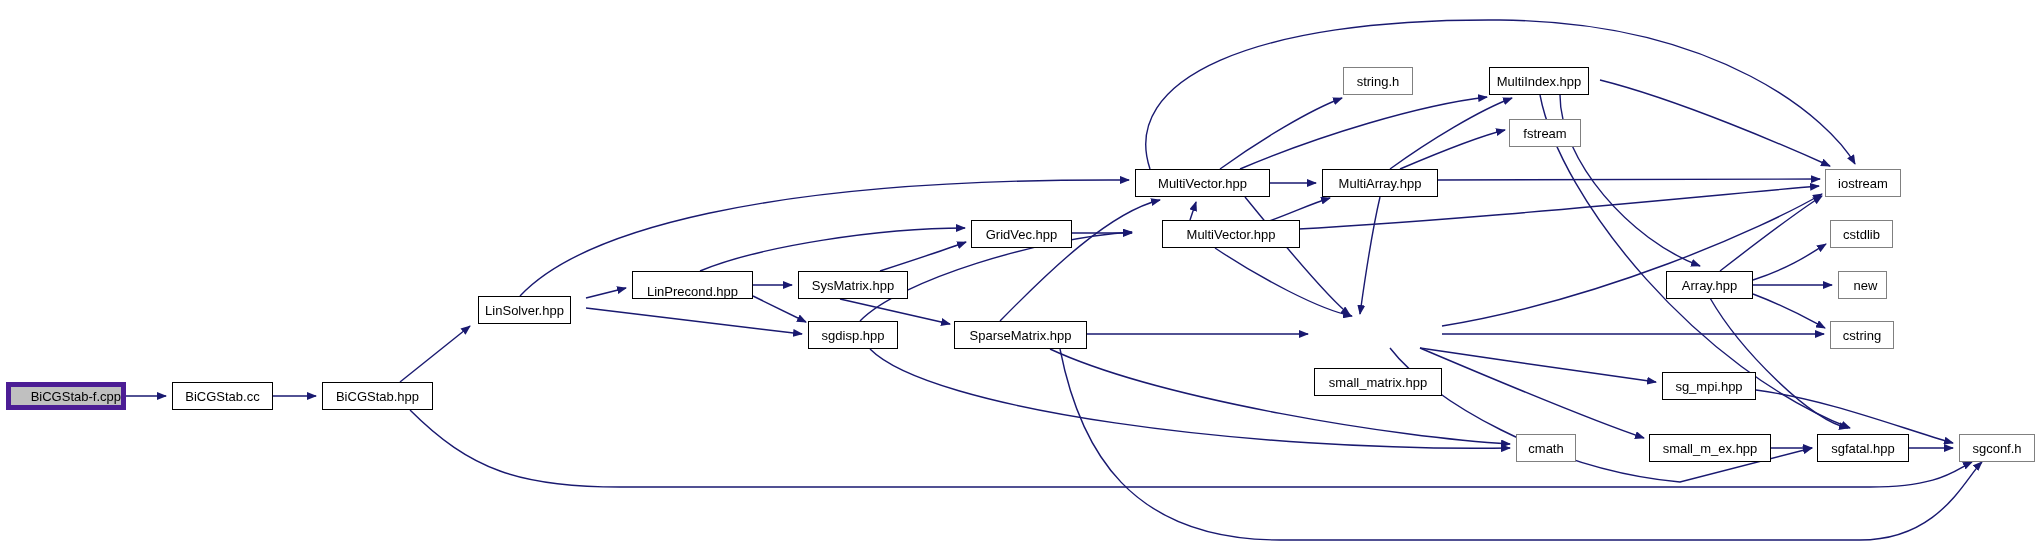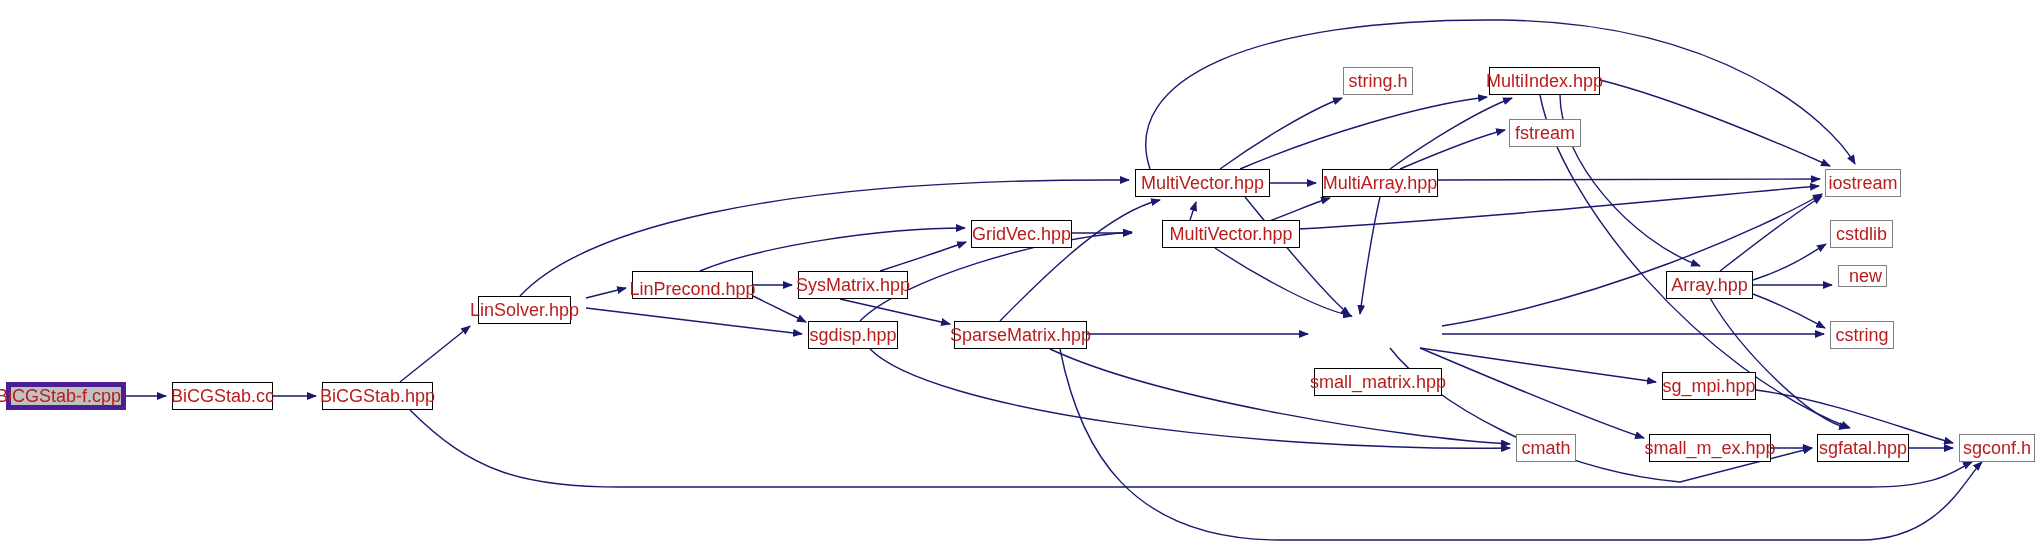--- a/index.html
+++ b/index.html
@@ -2,21 +2,21 @@
 <html><head>
 <meta charset="utf-8">
 <title>Include dependency graph</title>
 <style>
   html,body{margin:0;padding:0;background:#ffffff;}
   #graph{position:relative;width:2035px;height:556px;background:#ffffff;
          font-family:"Liberation Sans","DejaVu Sans",sans-serif;overflow:hidden;}
   #edges{position:absolute;left:0;top:0;width:2035px;height:556px;pointer-events:none;}
   .node{position:absolute;box-sizing:border-box;display:flex;align-items:center;
         justify-content:center;background:#ffffff;border:1px solid #808080;
-        color:#b91c1c;font-size:18px;line-height:1;white-space:nowrap;}
+        color:#000000;font-size:13px;line-height:1;white-space:nowrap;}
   .node.proj{border:1px solid #000000;}
   .node.current{background:#c0c0c0;border:5px solid #4c1d95;justify-content:flex-end;}
   .nlabel{pointer-events:none;}
 </style>
 </head>
 <body>
 
 <div id="graph">
   <svg id="edges" viewBox="0 0 2035 556" preserveAspectRatio="none">
     <defs>
@@ -105,42 +105,42 @@
       </div>
       <div class="node proj" style="left: 1135px; top: 169px; width: 135px; height: 28px;">
         <span class="nlabel">MultiVector.hpp</span>
       </div>
       <div class="node proj" style="left: 1162px; top: 220px; width: 138px; height: 28px;">
         <span class="nlabel">MultiVector.hpp</span>
       </div>
       <div class="node proj" style="left: 1322px; top: 169px; width: 116px; height: 28px;">
         <span class="nlabel">MultiArray.hpp</span>
       </div>
-      <div class="node proj" style="left: 1489px; top: 67px; width: 111px; height: 28px;">
+      <div class="node proj" style="left: 1489px; top: 67px; width: 100px; height: 28px;">
         <span class="nlabel">MultiIndex.hpp</span>
       </div>
       <div class="node sys" style="left: 1343px; top: 67px; width: 70px; height: 28px;">
         <span class="nlabel">string.h</span>
       </div>
       <div class="node sys" style="left: 1509px; top: 119px; width: 72px; height: 28px;">
         <span class="nlabel">fstream</span>
       </div>
       <div class="node proj" style="left: 1314px; top: 320px; width: 128px; height: 28px; margin-top: 48px;">
         <span class="nlabel">small_matrix.hpp</span>
       </div>
       <div class="node proj" style="left: 1666px; top: 271px; width: 87px; height: 28px;">
         <span class="nlabel">Array.hpp</span>
       </div>
       <div class="node sys" style="left: 1825px; top: 169px; width: 76px; height: 28px;">
         <span class="nlabel">iostream</span>
       </div>
       <div class="node sys" style="left: 1830px; top: 220px; width: 63px; height: 28px;">
         <span class="nlabel">cstdlib</span>
       </div>
-      <div class="node sys" style="left: 1838px; top: 265px; width: 49px; height: 22px; padding-left: 6px;">
+      <div class="node sys" style="left: 1838px; top: 271px; width: 49px; height: 28px; padding-left: 6px;">
         <span class="nlabel">new</span>
       </div>
       <div class="node sys" style="left: 1830px; top: 321px; width: 64px; height: 28px;">
         <span class="nlabel">cstring</span>
       </div>
       <div class="node proj" style="left: 1662px; top: 372px; width: 94px; height: 28px;">
         <span class="nlabel">sg_mpi.hpp</span>
       </div>
       <div class="node sys" style="left: 1516px; top: 434px; width: 60px; height: 28px;">
         <span class="nlabel">cmath</span>

